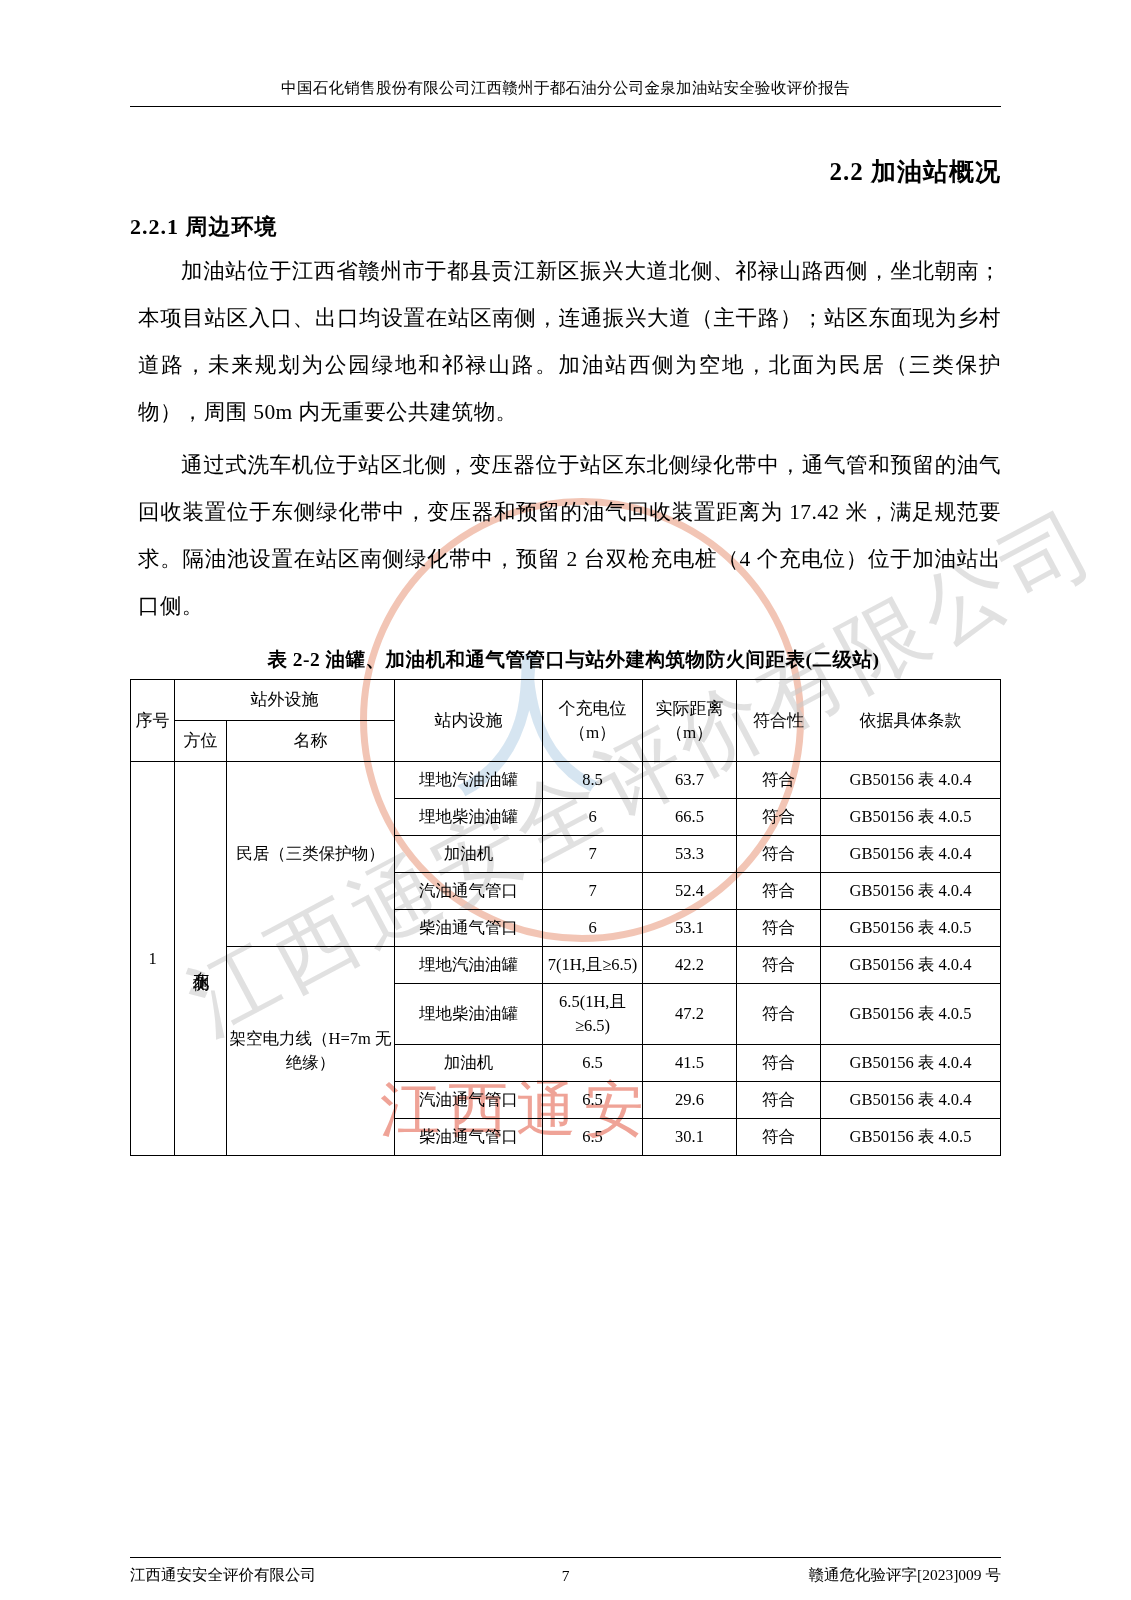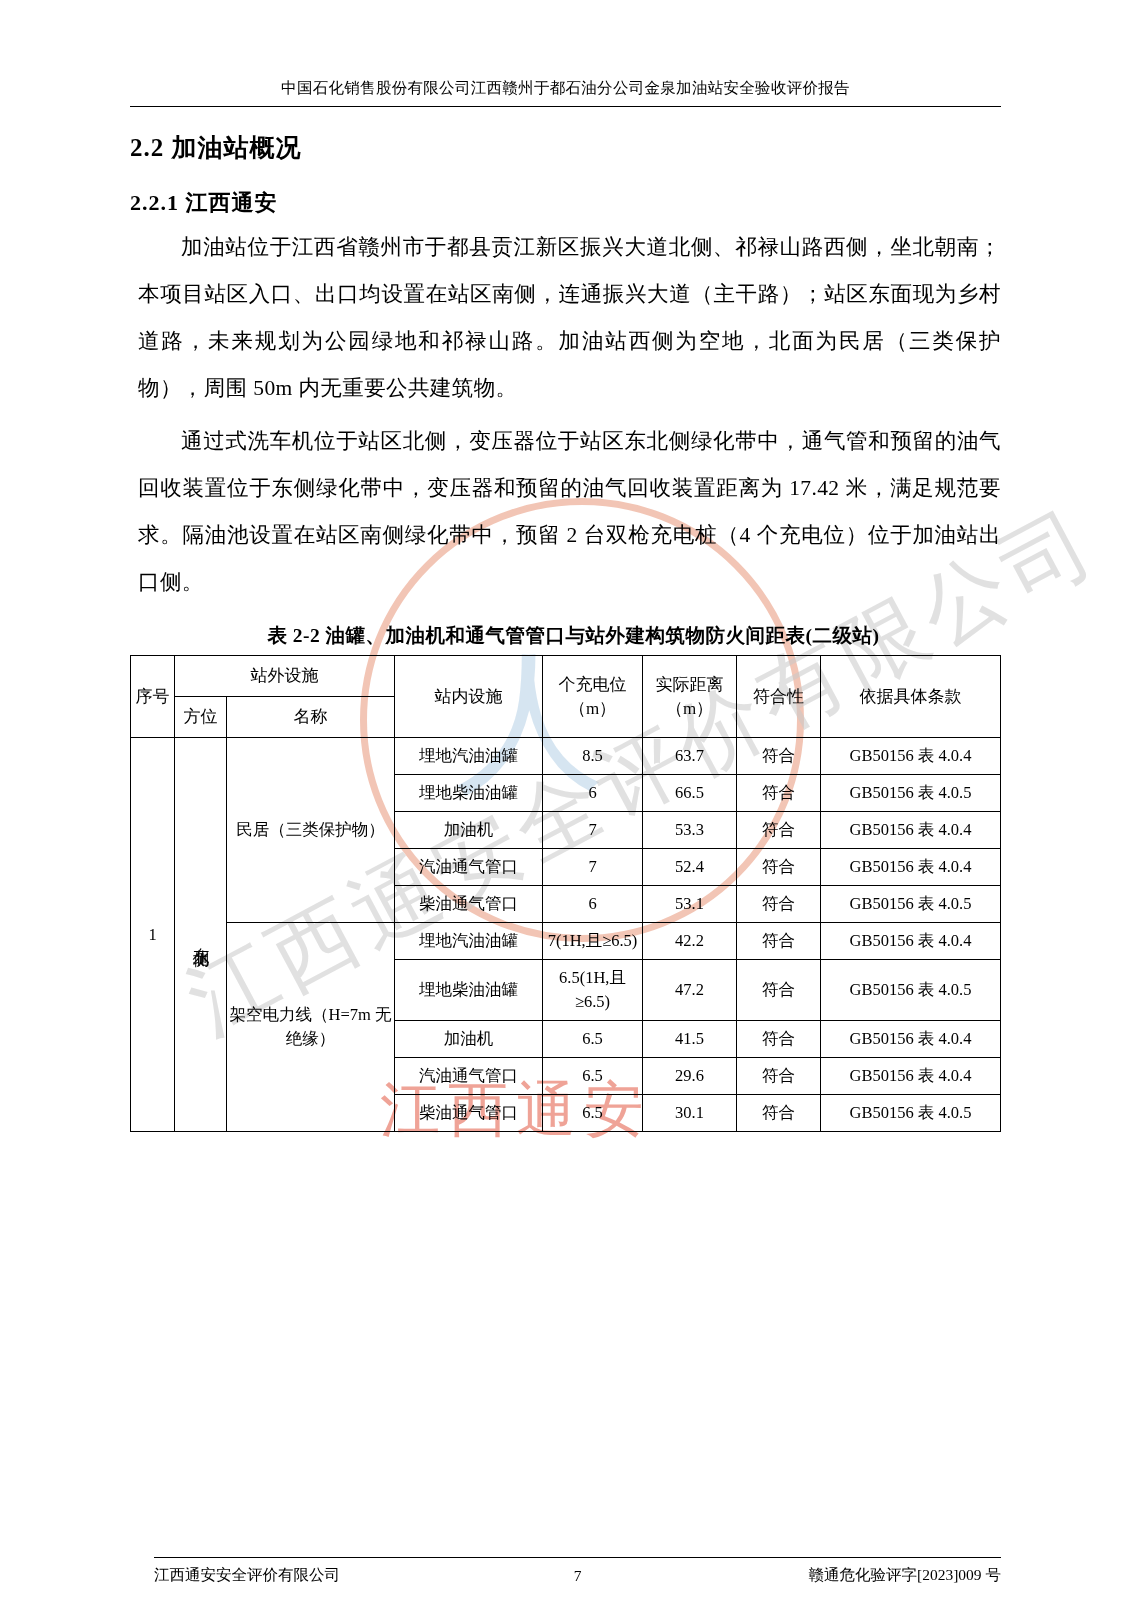--- a/index.html
+++ b/index.html
@@ -85,22 +85,23 @@
 
   
   .content {
     position: relative;
     z-index: 2;
     margin: 0 130px;
   }
   h2.sec {
     font-size: 25px;
     font-weight: bold;
-    margin: 24px 0 6px 0;
+    margin: 48px 0 6px 0;
     letter-spacing: 1px;
+    text-align: right;
   }
   h3.sub {
     font-size: 22px;
     font-weight: bold;
     margin: 24px 0 6px 0;
     letter-spacing: 1px;
   }
   p.para {
     font-size: 21.5px;
     line-height: 47px;
@@ -164,41 +165,40 @@
     left: 130px;
     right: 130px;
     bottom: 92px;
     z-index: 2;
     border-top: 1.4px solid #000;
     padding-top: 7px;
     display: flex;
     justify-content: space-between;
     align-items: center;
     font-size: 15.5px;
-    margin-left: 24px;
   }
   .doc-footer .center { position: absolute; left: 50%; transform: translateX(-50%); }
 </style>
 </head>
 <body>
 
 <div class="page">
 
   <div class="watermark">
     <div class="wm-circle"></div>
     <div class="wm-mark">人</div>
     <div class="wm-text-diag">江西通安全评价有限公司</div>
     <div class="wm-text-red">江西通安</div>
   </div>
 
   <div class="doc-header">中国石化销售股份有限公司江西赣州于都石油分公司金泉加油站安全验收评价报告</div>
 
   <div class="content">
     <h2 class="sec">2.2  加油站概况</h2>
-    <h3 class="sub">2.2.1  江西通安</h3>
+    <h3 class="sub">2.2.1  周边环境</h3>
     <p class="para">加油站位于江西省赣州市于都县贡江新区振兴大道北侧、祁禄山路西侧，坐北朝南；本项目站区入口、出口均设置在站区南侧，连通振兴大道（主干路）；站区东面现为乡村道路，未来规划为公园绿地和祁禄山路。加油站西侧为空地，北面为民居（三类保护物），周围 50m 内无重要公共建筑物。</p>
     <p class="para">通过式洗车机位于站区北侧，变压器位于站区东北侧绿化带中，通气管和预留的油气回收装置位于东侧绿化带中，变压器和预留的油气回收装置距离为 17.42 米，满足规范要求。隔油池设置在站区南侧绿化带中，预留 2 台双枪充电桩（4 个充电位）位于加油站出口侧。</p>
   </div>
 
   <div class="tbl-caption">表 2-2   油罐、加油机和通气管管口与站外建构筑物防火间距表(二级站)</div>
 
   <table class="dist">
     <colgroup>
       <col class="c-seq">
         <col class="c-dir">

